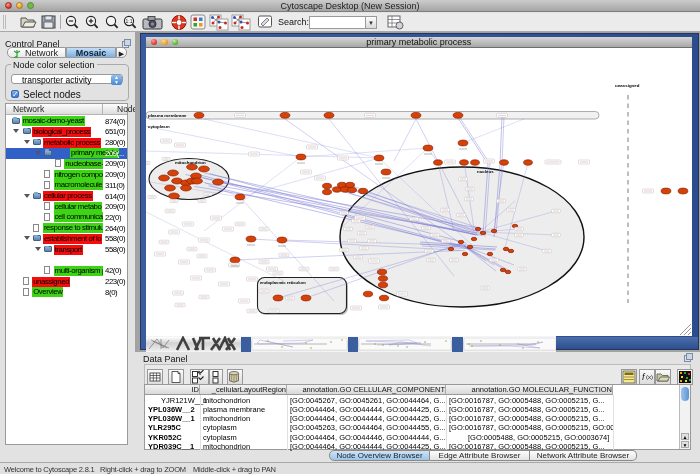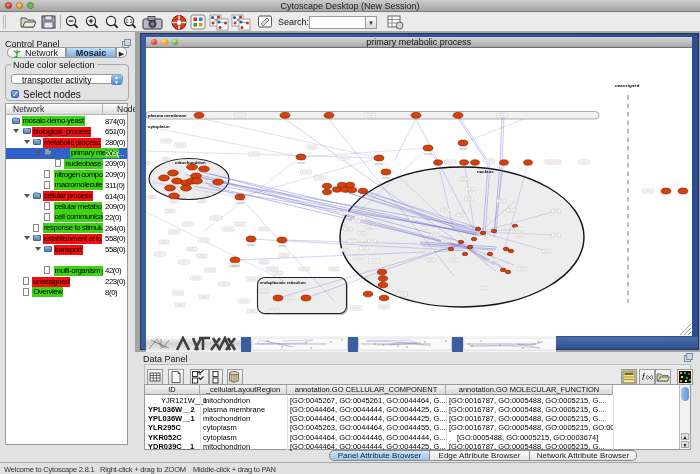--- a/index.html
+++ b/index.html
@@ -42,21 +42,21 @@
   background:linear-gradient(#d6d6d6,#a8a8a8); border-bottom:1px solid #6e6e6e; }
 #ititle .tl { position:absolute; top:2px; width:6.8px; height:6.8px; border-radius:50%; }
 #ititletext { width:100%; text-align:center; font-size:9px; line-height:11px; color:#111; }
 #canvas { position:absolute; left:10.5px; top:15.5px; width:546.5px; height:288.5px; background:#fff; overflow:hidden; }
 
 #dpanel { left:135px; top:352px; width:565px; height:110px; background:#e2e2e2; }
 #dphead { position:absolute; left:0; top:0; width:565px; height:12px; font-size:9px; color:#111; }
 #dtoolbar { position:absolute; left:9px; top:12px; width:547px; height:26px; background:#e9e9e9; border:1px solid #bbb; border-bottom:none; }
 .dicon { position:absolute; width:16px; height:16px; border:1px solid #999; background:linear-gradient(#fafafa,#dcdcdc); }
 #dtable { position:absolute; left:9px; top:32px; width:547px; height:66px; background:#fff; border:1px solid #999; }
-.dhc { position:absolute; top:0; height:10px; background:linear-gradient(#f2f2f2,#d9d9d9); border-right:1px solid #aaa; border-bottom:1px solid #999; font-size:7.5px; text-align:center; line-height:10px; color:#111; overflow:hidden;}
+.dhc { position:absolute; top:0; height:10px; background:linear-gradient(#f2f2f2,#d9d9d9); border-right:1px solid #aaa; border-bottom:1px solid #999; font-size:7.5px; text-align:right; line-height:10px; color:#111; overflow:hidden;}
 .drow { position:absolute; height:9.3px; font-size:7.5px; line-height:9.3px; white-space:nowrap; overflow:hidden; color:#000;}
 
 .btab { position:absolute; top:0; height:11px; border:1px solid #8a8a8a; background:linear-gradient(#fdfdfd,#e4e4e4); font-size:8px; text-align:center; line-height:10px; color:#222; }
 #statusbar { left:0; top:462px; width:700px; height:20px; background:#e0e0e0; border-top:1px solid #a8a8a8; font-size:7.5px; letter-spacing:-0.2px; color:#333; }
 .st { position:absolute; top:2px; }
 </style></head><body>
 <div id="app">
 
 <div class="abs" id="titlebar">
  <div class="tl" style="left:5px;background:radial-gradient(circle at 35% 30%,#ff9a8a,#e33e32 60%,#a71408);border:0.5px solid #9a2b20;"></div>
@@ -741,36 +741,36 @@
         <div class="drow" style="left:55px;top:29.1px;width:87px;padding-left:3px">mitochondrion</div>
         <div class="drow" style="left:142px;top:29.1px;width:159px;padding-left:3px">[GO:0044464, GO:0044444, GO:0044425, G...</div>
         <div class="drow" style="left:301px;top:29.1px;width:167px;padding-left:3px">[GO:0016787, GO:0005488, GO:0005215, G...</div>
         <div class="drow" style="left:0;top:38.4px;width:55px;font-weight:bold;padding-left:3px">YLR295C</div>
         <div class="drow" style="left:55px;top:38.4px;width:87px;padding-left:3px">cytoplasm</div>
         <div class="drow" style="left:142px;top:38.4px;width:159px;padding-left:3px">[GO:0045263, GO:0044464, GO:0044455, G...</div>
         <div class="drow" style="left:301px;top:38.4px;width:167px;padding-left:3px">[GO:0016787, GO:0005488, GO:0005215, GO:0003824, G...</div>
         <div class="drow" style="left:0;top:47.7px;width:55px;font-weight:bold;padding-left:3px">YKR052C</div>
         <div class="drow" style="left:55px;top:47.7px;width:87px;padding-left:3px">cytoplasm</div>
         <div class="drow" style="left:142px;top:47.7px;width:159px;padding-left:3px">[GO:0044464, GO:0044446, GO:0044444, G...</div>
-        <div class="drow" style="left:301px;top:47.7px;width:167px;padding-left:11px">[GO:0005488, GO:0005215, GO:0003674]</div>
+        <div class="drow" style="left:312px;top:47.7px;width:167px;padding-left:11px">[GO:0005488, GO:0005215, GO:0003674]</div>
         <div class="drow" style="left:0;top:57.0px;width:55px;font-weight:bold;padding-left:3px">YDR039C__1</div>
         <div class="drow" style="left:55px;top:57.0px;width:87px;padding-left:3px">mitochondrion</div>
         <div class="drow" style="left:142px;top:57.0px;width:159px;padding-left:3px">[GO:0044464, GO:0044444, GO:0044425, G...</div>
         <div class="drow" style="left:301px;top:57.0px;width:167px;padding-left:3px">[GO:0016787, GO:0005488, GO:0005215, G...</div>
         <div style="position:absolute;left:55px;top:10px;width:1px;height:56px;background:#e0e0e0"></div>
         <div style="position:absolute;left:142px;top:10px;width:1px;height:56px;background:#e0e0e0"></div>
         <div style="position:absolute;left:301px;top:10px;width:1px;height:56px;background:#e0e0e0"></div>
         <div style="position:absolute;left:468px;top:10px;width:1px;height:56px;background:#e0e0e0"></div>
         <div style="position:absolute;right:0;top:0;width:11px;height:64px;background:#f2f2f2;border-left:1px solid #bbb">
 <div style="position:absolute;left:1px;top:2px;width:8px;height:14px;border-radius:4px;background:linear-gradient(90deg,#9ec3ea,#5b94d6)"></div>
 <div style="position:absolute;left:1px;bottom:9px;width:8px;height:7px;background:#e0e0e0;border:0.5px solid #aaa;font-size:5px;text-align:center;line-height:7px">▲</div>
 <div style="position:absolute;left:1px;bottom:1px;width:8px;height:7px;background:#e0e0e0;border:0.5px solid #aaa;font-size:5px;text-align:center;line-height:7px">▼</div>
 </div>
       </div>
-<div class="btab" style="left:194px;top:98px;width:101px;border-radius:5px 0 0 5px;background:linear-gradient(#cfe3f5,#a0c4e6);color:#123">Panel Attribute Browser</div>
+<div class="btab" style="left:194px;top:98px;width:101px;border-radius:5px 0 0 5px;background:linear-gradient(#cfe3f5,#a0c4e6);color:#123">Node Overview Browser</div>
 <div class="btab" style="left:295px;top:98px;width:100px;border-left:none">Edge Attribute Browser</div>
 <div class="btab" style="left:395px;top:98px;width:107px;border-left:none;border-radius:0 5px 5px 0">Network Attribute Browser</div>
 </div>
 <div class="abs" id="statusbar">
 <span class="st" style="left:4px">Welcome to Cytoscape 2.8.1</span>
 <span class="st" style="left:100px">Right-click + drag to ZOOM</span>
 <span class="st" style="left:193px">Middle-click + drag to PAN</span>
 </div>
 </div>
 </body></html>

